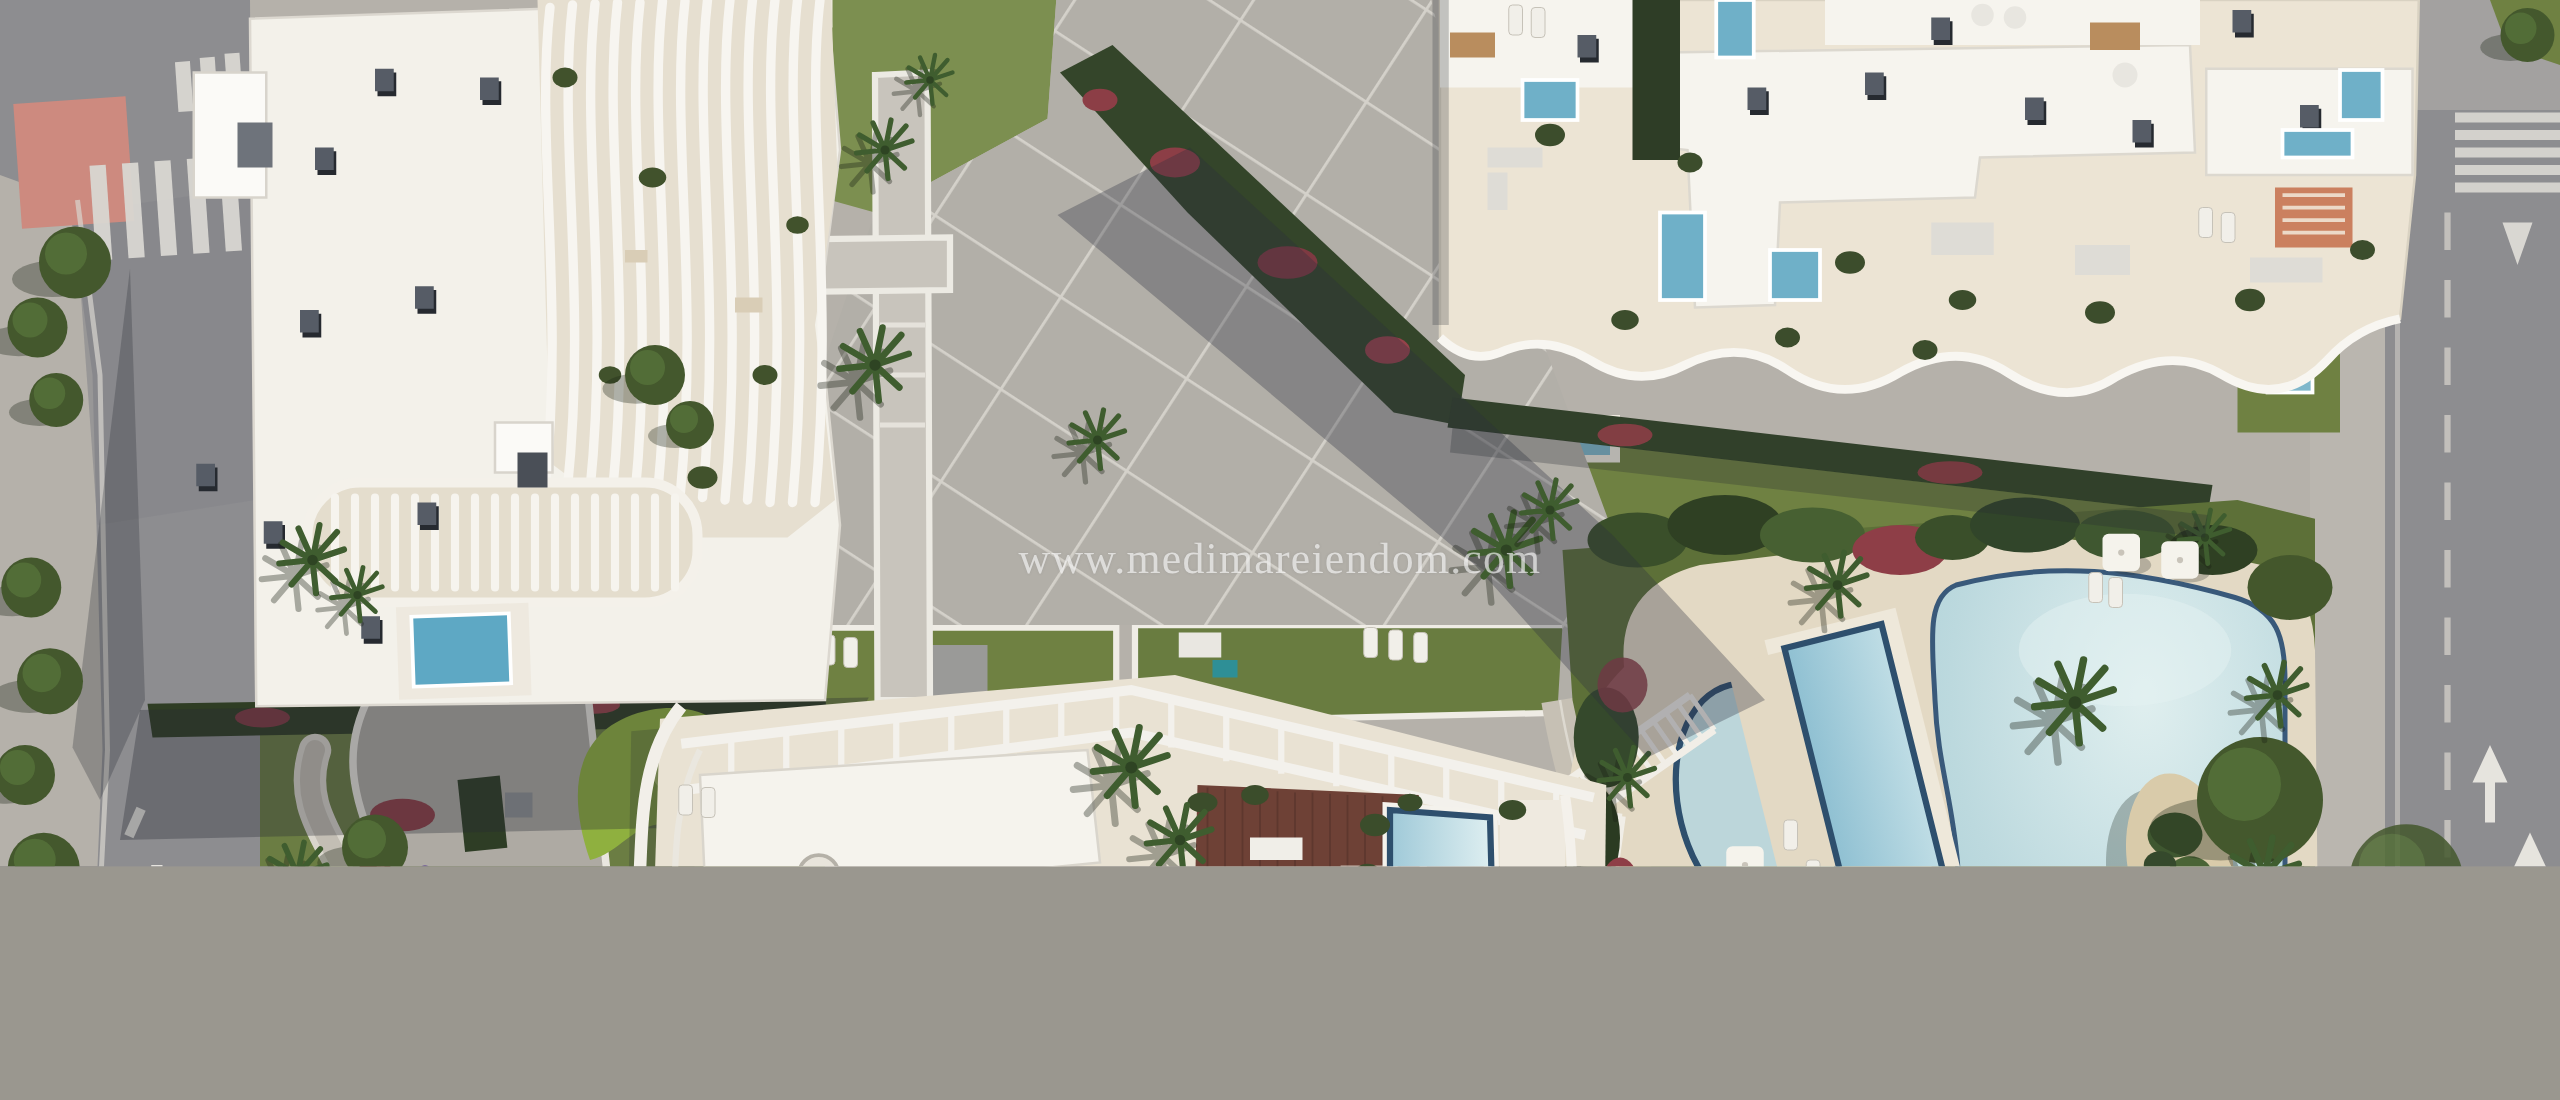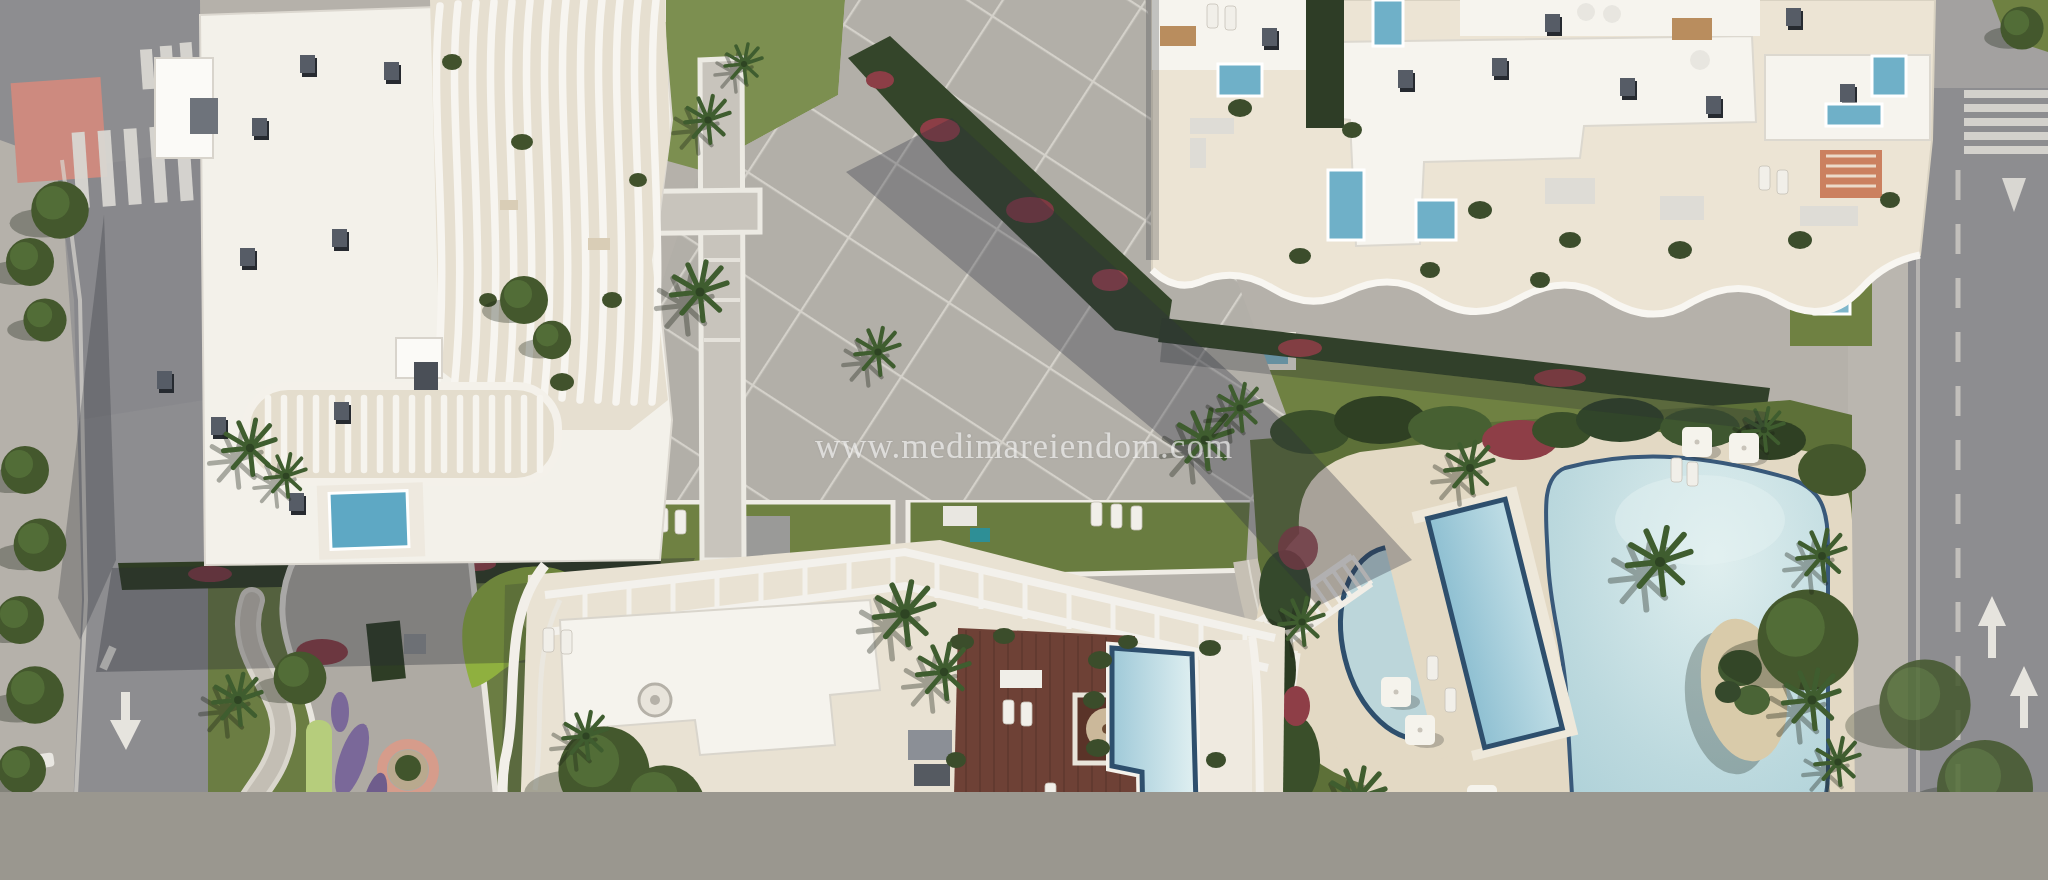--- a/index.html
+++ b/index.html
@@ -1,17 +1,17 @@
 <!DOCTYPE html>
 <html><head>
 <meta charset="utf-8">
 <style>
   html,body{margin:0;padding:0;background:#9a978f;}
   body{width:2048px;height:880px;overflow:hidden;font-family:"Liberation Sans",sans-serif;}
-  .scene{position:relative;width:2048px;height:792px;background:#737373;overflow:hidden;}
+  .scene{position:relative;width:2048px;height:693px;background:#737373;overflow:hidden;}
   .scene svg{position:absolute;inset:0;display:block;}
   .watermark{
     position:absolute;left:1024px;top:447px;transform:translate(-50%,-50%);
     font-family:"Liberation Serif",serif;font-size:35px;letter-spacing:1px;
     color:rgba(255,255,255,0.62);white-space:nowrap;z-index:10;
     text-shadow:0 0 2px rgba(120,120,120,0.25);
   }
 </style>
 </head>
 <body>

